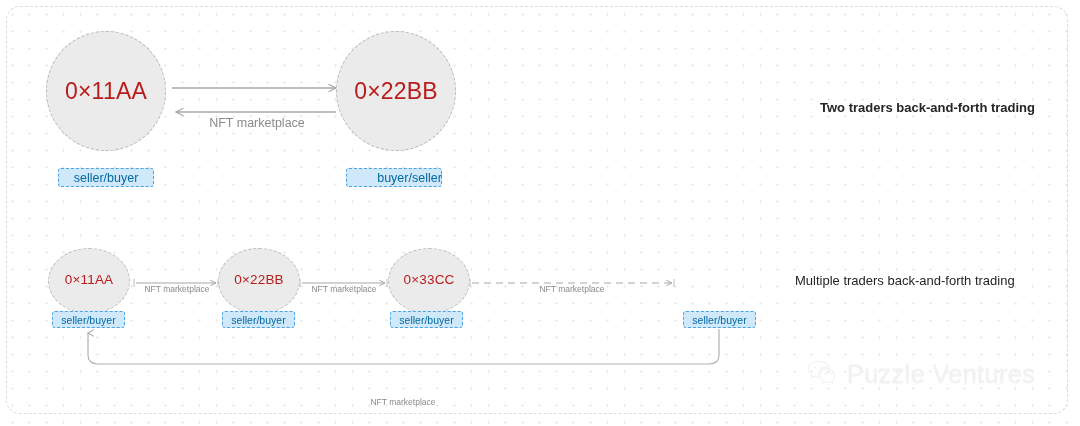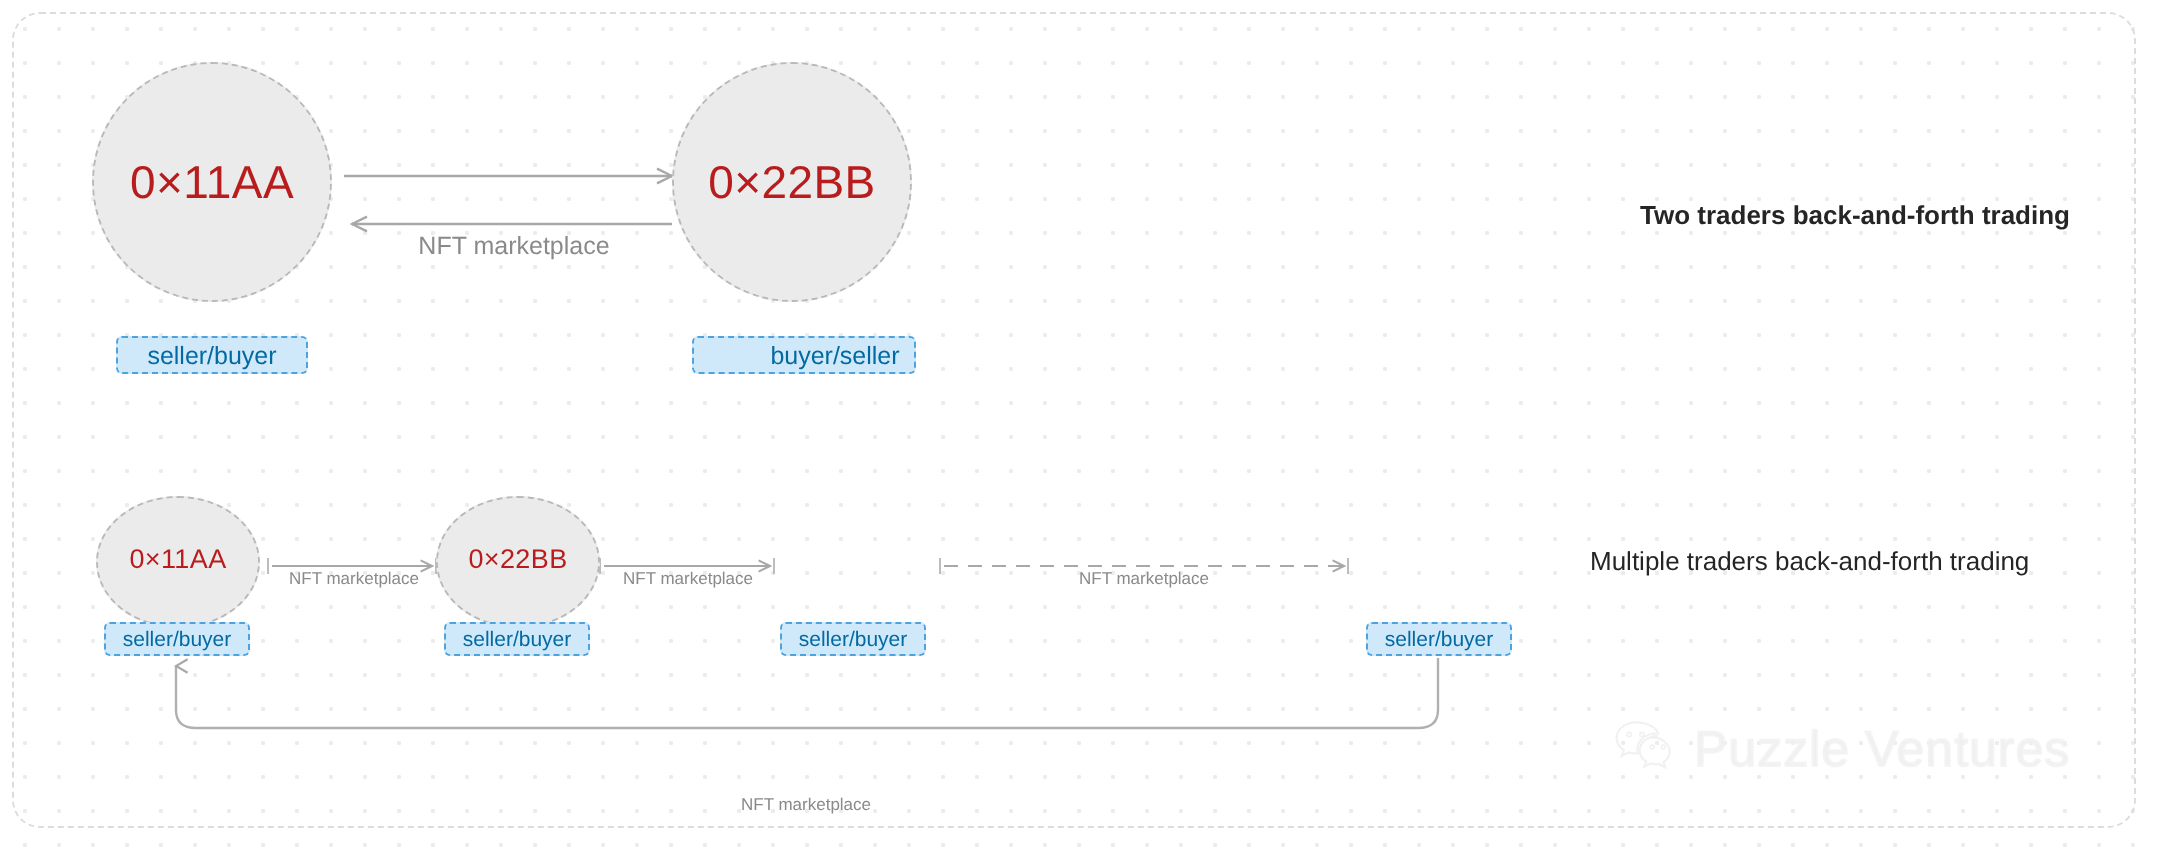--- a/index.html
+++ b/index.html
@@ -161,21 +161,21 @@
   <div class="node big" style="left:46px; top:31px;">
     <span class="node-label">0×11AA</span>
   </div>
   <div class="badge b-top" style="left:58px; top:168px; width:96px;">
     <span>seller/buyer</span>
   </div>
 
   <div class="node big" style="left:336px; top:31px;">
     <span class="node-label">0×22BB</span>
   </div>
-  <div class="badge b-top" style="left:346px; top:168px; width:112px;padding-left:31px;">
+  <div class="badge b-top" style="left:346px; top:168px; width:96px;padding-left:31px;">
     <span>buyer/seller</span>
   </div>
 
   <div class="edge-label lg" style="left:192px; top:92px; width:130px;">NFT marketplace</div>
 
   <div class="caption" style="left:820px; top:100px;font-weight:bold;">Two traders back-and-forth trading</div>
 
   <div class="node small" style="left:48px; top:248px;">
     <span class="node-label">0×11AA</span>
   </div>
@@ -183,20 +183,23 @@
     <span>seller/buyer</span>
   </div>
 
   <div class="node small" style="left:218px; top:248px;">
     <span class="node-label">0×22BB</span>
   </div>
   <div class="badge b-bot" style="left:222px; top:311px; width:73px;">
     <span>seller/buyer</span>
   </div>
 
+  <div class="node small" style="left:388px; top:248px;">
+    <span class="node-label">0×33CC</span>
+  </div>
   <div class="badge b-bot" style="left:390px; top:311px; width:73px;">
     <span>seller/buyer</span>
   </div>
 
   <div class="badge b-bot" style="left:683px; top:311px; width:73px;">
     <span>seller/buyer</span>
   </div>
 
   <div class="edge-label sm" style="left:133px; top:260px; width:88px;">NFT marketplace</div>
   <div class="edge-label sm" style="left:300px; top:260px; width:88px;">NFT marketplace</div>

